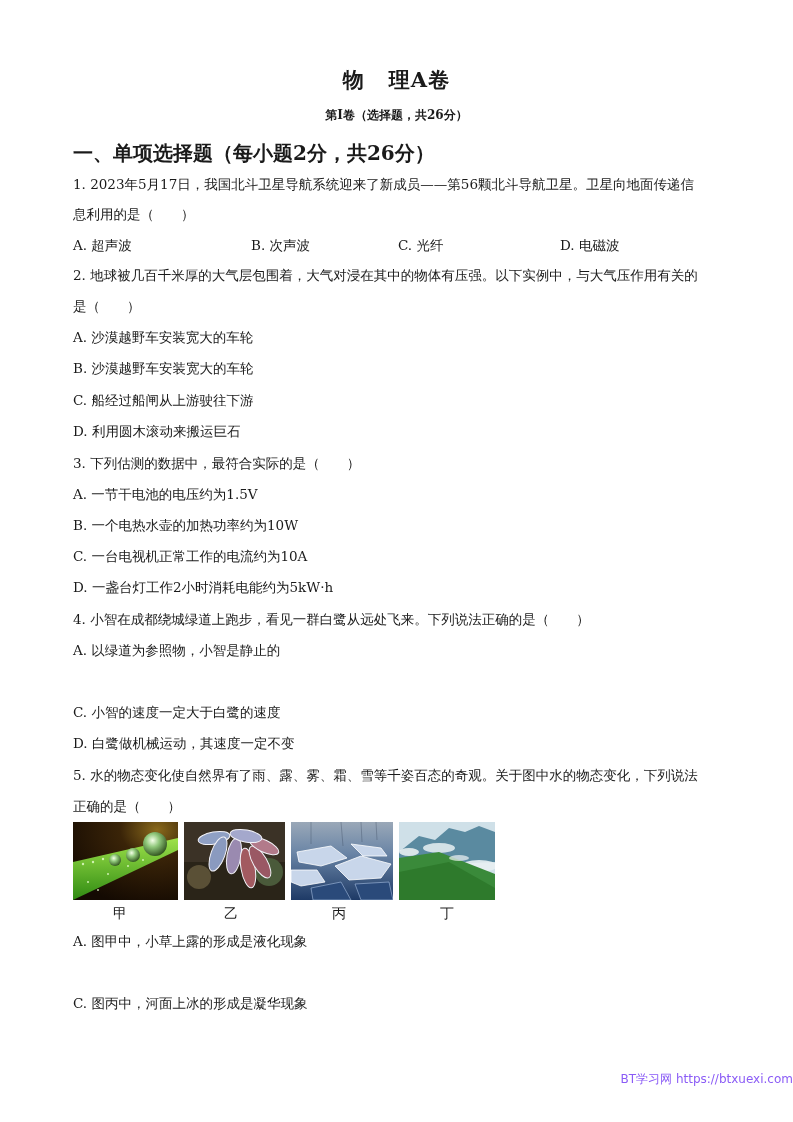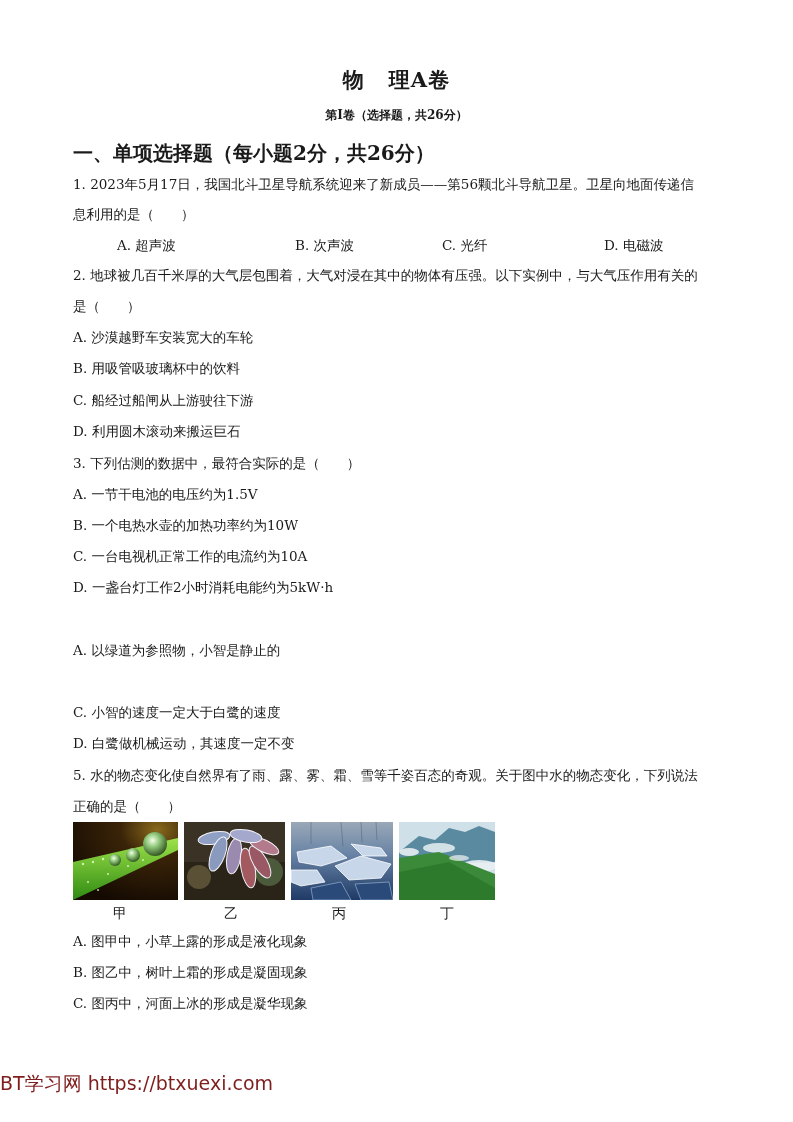--- a/index.html
+++ b/index.html
@@ -7,27 +7,27 @@
            font-family: "DejaVu Serif", "Liberation Serif", serif; color: #1a1a1a; }
     .page { position: absolute; left: 0; top: 0; width: 793px; height: 1056px; }
     .title { position: absolute; left: 0; width: 793px; top: 66px; text-align: center;
              font-size: 21px; font-weight: bold; letter-spacing: 1px; }
     .title .gap { display: inline-block; width: 24px; }
     .subtitle { position: absolute; left: 0; width: 793px; top: 107px; text-align: center;
                 font-size: 12px; font-weight: bold; }
     .section { position: absolute; left: 73px; top: 140px; font-size: 20px; font-weight: bold; }
     .line { position: absolute; left: 73px; font-size: 13.5px; white-space: nowrap; }
     .opts4 { position: absolute; left: 73px; font-size: 13.5px; width: 660px; }
-    .opts4 span.opt { position: absolute; white-space: nowrap; margin-left: 44px; }
+    .opts4 span.opt { position: absolute; white-space: nowrap; }
     .figs { position: absolute; left: 73px; top: 822px; height: 80px; width: 430px; }
     .fig { position: absolute; top: 0; height: 78px; overflow: hidden; }
     .fig-label { position: absolute; top: 905px; font-size: 14px; width: 40px; text-align: center;
                  font-family: "DejaVu Sans", sans-serif; }
-    .footer { position: absolute; left: 0; width: 793px; top: 1071px; text-align: left;
-              font-family: "DejaVu Sans", sans-serif; font-size: 19px; color: #7f1d1d; }
+    .footer { position: absolute; left: 0; width: 793px; top: 1071px; text-align: right;
+              font-family: "DejaVu Sans", sans-serif; font-size: 12px; color: #8b5cf6; }
   </style>
 </head>
 <body>
 
 <div class="page">
 
   <div class="title">
     <span>物</span><span class="gap"></span><span>理A卷</span>
   </div>
   <div class="subtitle">第Ⅰ卷（选择题，共26分）</div>
@@ -38,30 +38,31 @@
   <div class="opts4" style="top:237px">
     <span class="opt" style="left:0">A. 超声波</span>
     <span class="opt" style="left:178px">B. 次声波</span>
     <span class="opt" style="left:325px">C. 光纤</span>
     <span class="opt" style="left:487px">D. 电磁波</span>
   </div>
 
   <div class="line" style="top:267px">2. 地球被几百千米厚的大气层包围着，大气对浸在其中的物体有压强。以下实例中，与大气压作用有关的</div>
   <div class="line" style="top:298px">是（　　）</div>
   <div class="line" style="top:329px">A. 沙漠越野车安装宽大的车轮</div>
-  <div class="line" style="top:360px">B. 用吸管吸玻璃杯中的饮料</div>
+  <div class="line" style="top:360px">B. 沙漠越野车安装宽大的车轮</div>
   <div class="line" style="top:392px">C. 船经过船闸从上游驶往下游</div>
   <div class="line" style="top:423px">D. 利用圆木滚动来搬运巨石</div>
 
   <div class="line" style="top:455px">3. 下列估测的数据中，最符合实际的是（　　）</div>
   <div class="line" style="top:486px">A. 一节干电池的电压约为1.5V</div>
   <div class="line" style="top:517px">B. 一个电热水壶的加热功率约为10W</div>
   <div class="line" style="top:548px">C. 一台电视机正常工作的电流约为10A</div>
   <div class="line" style="top:579px">D. 一盏台灯工作2小时消耗电能约为5kW·h</div>
 
+  <div class="line" style="top:611px">4. 小智在成都绕城绿道上跑步，看见一群白鹭从远处飞来。下列说法正确的是（　　）</div>
   <div class="line" style="top:642px">A. 以绿道为参照物，小智是静止的</div>
   <div class="line" style="top:704px">C. 小智的速度一定大于白鹭的速度</div>
   <div class="line" style="top:735px">D. 白鹭做机械运动，其速度一定不变</div>
 
   <div class="line" style="top:767px">5. 水的物态变化使自然界有了雨、露、雾、霜、雪等千姿百态的奇观。关于图中水的物态变化，下列说法</div>
   <div class="line" style="top:798px">正确的是（　　）</div>
 
   <div class="figs">
 
     <div class="fig" style="left:0; width:105px;">
@@ -161,17 +162,16 @@
       </svg>
     </div>
   </div>
 
   <div class="fig-label" style="left:100px">甲</div>
   <div class="fig-label" style="left:211px">乙</div>
   <div class="fig-label" style="left:319px">丙</div>
   <div class="fig-label" style="left:427px">丁</div>
 
   <div class="line" style="top:933px">A. 图甲中，小草上露的形成是液化现象</div>
-  <div class="line" style="top:964px">B. 图乙中，树叶上霜的形成是凝固现象</div>
   <div class="line" style="top:995px">C. 图丙中，河面上冰的形成是凝华现象</div>
 
   <div class="footer">BT学习网 https://btxuexi.com</div>
 </div>
 
 </body></html>

